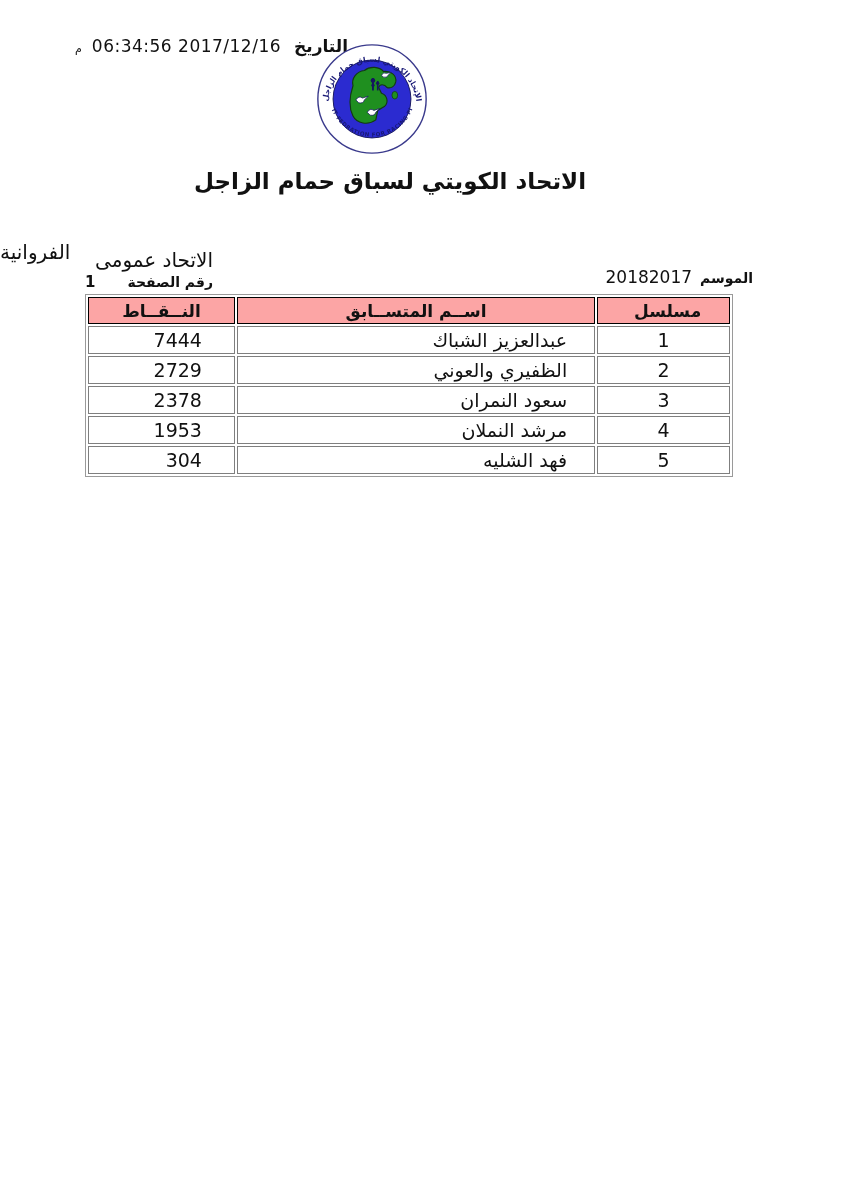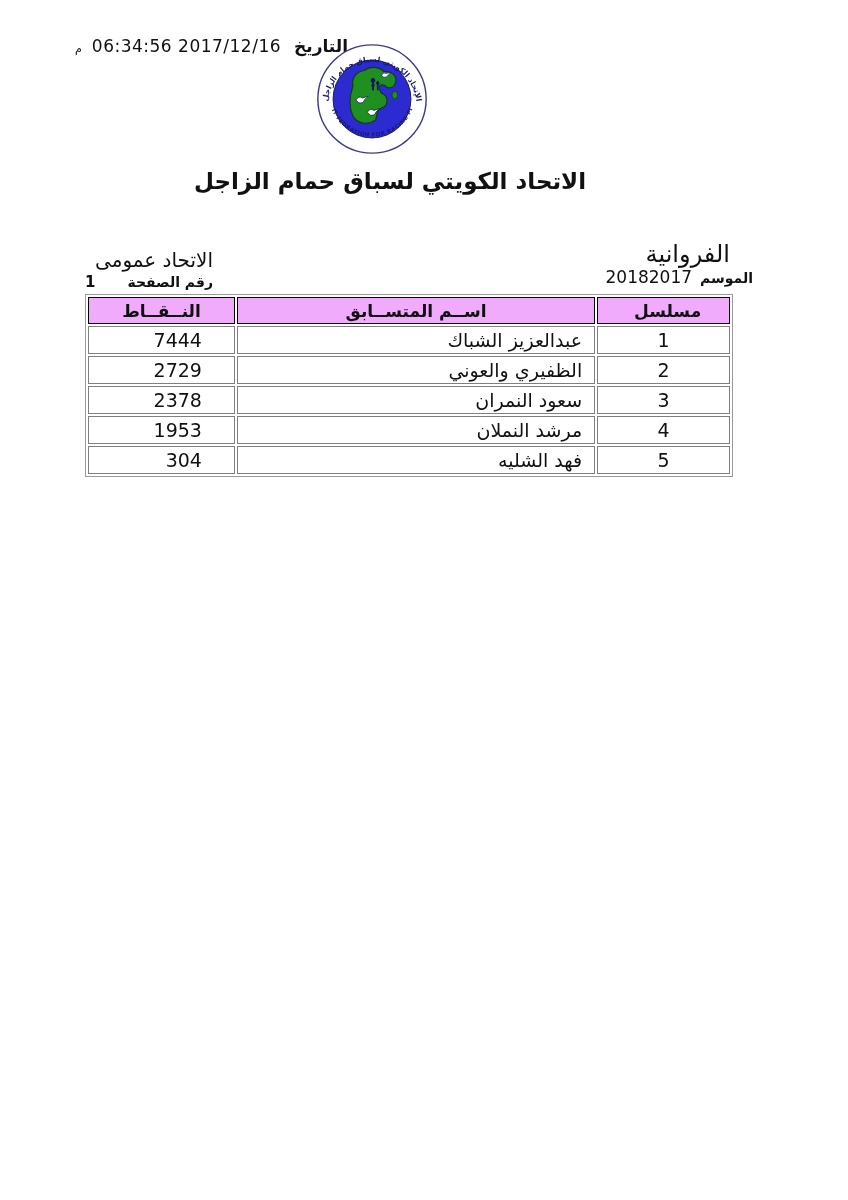--- a/index.html
+++ b/index.html
@@ -39,22 +39,22 @@
     top: 158px; left: 24px; width: 732px;
     text-align: center;
   }
   .title-main { font-size: 23px; font-weight: bold; line-height: 33px; margin-top: 7px; }
   .title-sub  { font-size: 21px; font-weight: bold; line-height: 30px; margin-top: 3px; }
 
   
   .club-row-center {
     position: absolute;
     top: 240px; left: 0; width: 730px;
-    text-align: right;
-    font-size: 24px;
+    text-align: left;
+    font-size: 20px;
   }
   .union-left {
     position: absolute;
     top: 248px; left: 95px;
     font-size: 20px;
   }
 
   
   .season-row {
     position: absolute;
@@ -80,39 +80,39 @@
     position: absolute;
     top: 294px; left: 85px;
     width: 648px;
     direction: rtl;
     border-collapse: separate;
     border-spacing: 2px;
     border: 1px solid #9a9a9a;
     background: #ffffff;
   }
   table.results th {
-    background: #f0abfc;
+    background: #fca5a5;
     border: 1px solid #000000;
     height: 27px;
     font-size: 17px;
     font-weight: bold;
     text-align: center;
     vertical-align: middle;
   }
   table.results td {
     border: 1px solid #7f7f7f;
     height: 28px;
     vertical-align: middle;
     font-size: 19px;
   }
   th.col-serial { width: 132px; padding-left: 8px; }
   th.col-name   { width: 356px; }
   th.col-points { width: 146px; }
   td.cell-serial { text-align: center; font-size: 19px; }
-  td.cell-name   { text-align: right; padding-right: 12px; font-size: 19px; }
+  td.cell-name   { text-align: right; padding-right: 27px; font-size: 19px; }
   td.cell-points { text-align: right; padding-right: 32px; font-size: 20px; direction: ltr; }
 </style>
 </head>
 <body>
 
 <div class="date-line">
   <span class="date-label">التاريخ</span>
   <span class="date-value">06:34:56 2017/12/16</span>
   <span class="meridiem">م</span>
 </div>

